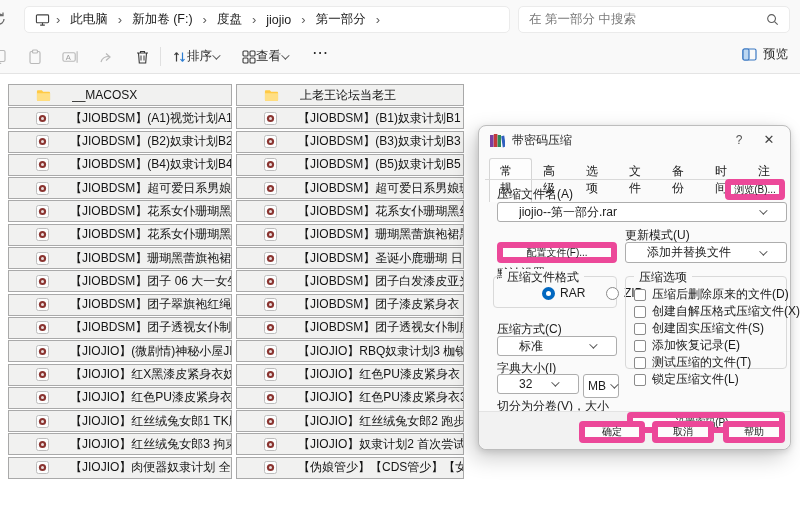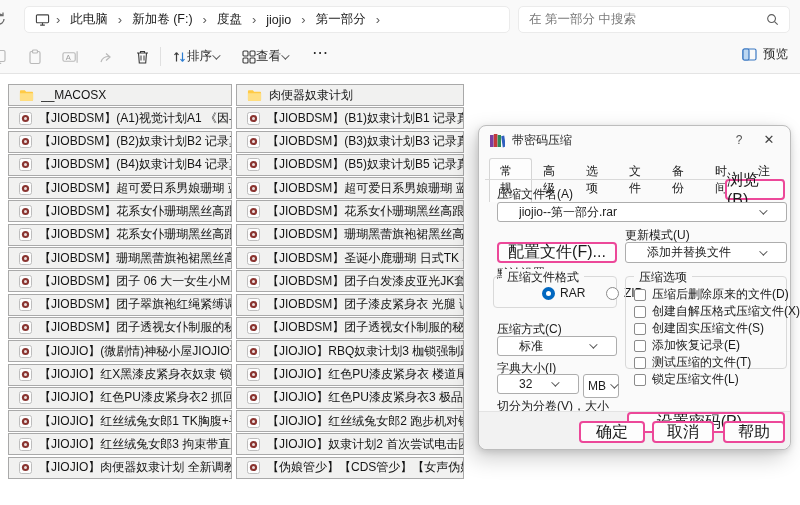--- a/index.html
+++ b/index.html
@@ -28,39 +28,39 @@
   .chev-small { width:6px; height:6px; border-right:1.2px solid #5a5a5a; border-bottom:1.2px solid #5a5a5a;
     transform:rotate(45deg) translateY(-2px); display:inline-block; }
   .more-dots { position:absolute; top:4px; left:312px; font-size:16px; color:#2b2b2b; letter-spacing:1px; }
   .preview-group { position:absolute; top:7px; right:12px; display:flex; align-items:center; gap:6px; font-size:12.5px; color:#2b2b2b; }
 
   
   .file-col { position:absolute; top:84px; }
   .file-col.c0 { left:8px;  width:224px; }
   .file-col.c1 { left:236px; width:228px; }
   .file-row { height:22px; margin-bottom:1.3px; background:#f1f1f0; border:1px solid #a9a9a9;
-    display:flex; align-items:center; padding-left:10px; gap:7px; font-size:12px; color:#141414;
+    display:flex; align-items:center; padding-left:27px; gap:21px; font-size:12px; color:#141414;
     white-space:nowrap; overflow:hidden; }
   .file-row .ric { flex:0 0 auto; display:flex; }
   .file-row .fname { overflow:hidden; white-space:nowrap; }
 
   
   .dialog { position:absolute; left:478px; top:125px; width:313px; height:325px; background:#fafafa;
     border:1px solid #bdbdbd; border-radius:8px;
     box-shadow:-6px 8px 22px rgba(0,0,0,0.20), 0 2px 6px rgba(0,0,0,0.12); font-size:12px; color:#1b1b1b; }
   .dlg-titlebar { position:absolute; top:0; left:0; right:0; height:28px; display:flex; align-items:center; padding:0 10px; gap:7px; }
   .dlg-title { font-size:12px; color:#2a2a2a; }
   .dlg-help-btn { position:absolute; right:42px; top:5px; width:18px; height:18px; text-align:center; color:#555; font-size:12px; line-height:18px; }
   .dlg-close-btn { position:absolute; right:12px; top:5px; width:18px; height:18px; text-align:center; color:#444; font-size:13px; line-height:18px; }
   .dlg-tabs { position:absolute; top:31px; left:10px; display:flex; }
   .dlg-tab { padding:4px 10px 5px 10px; font-size:12px; color:#1b1b1b; border:1px solid transparent; border-bottom:none; position:relative; top:1px; }
   .dlg-tab.active { background:#fdfdfd; border-color:#d5d5d5; border-radius:3px 3px 0 0; }
   .dlg-tabline { position:absolute; top:53px; left:6px; right:6px; height:1px; background:#d9d9d9; }
   .dlg-label { position:absolute; font-size:12px; color:#1b1b1b; white-space:nowrap; }
-  .btn { position:absolute; background:#fdfdfd; border:2px solid #ec4899; border-radius:4px; font-size:16px;
+  .btn { position:absolute; background:#fdfdfd; border:6px solid #ec4899; border-radius:4px; font-size:10px;
     color:#1b1b1b; display:flex; align-items:center; justify-content:center; }
   .combo { position:absolute; background:#fff; border:1px solid #adadad; border-radius:3px; font-size:12px;
     display:flex; align-items:center; justify-content:space-between; padding:0 21px; color:#1b1b1b; }
   .combo .cchev { width:6px; height:6px; border-right:1.3px solid #555; border-bottom:1.3px solid #555;
     transform:rotate(45deg) translateY(-2px); flex:0 0 auto; margin-left:4px; }
   .group { position:absolute; border:1px solid #d9d9d9; border-radius:4px; }
   .group-label { position:absolute; top:-8px; left:8px; background:#fafafa; padding:0 5px; font-size:12px; white-space:nowrap; }
   .radio-row { position:absolute; display:flex; align-items:center; gap:5px; font-size:12px;padding-left:40px; }
   .radio { width:13px; height:13px; border-radius:50%; border:1px solid #8a8a8a; background:#fff; }
   .radio.checked { border:4px solid #0067c0; }
@@ -343,21 +343,21 @@
     </div>
   </div>
 <div class="file-col c1" id="col1">
     <div class="file-row">
       <span class="ric">
         <svg width="15" height="13" viewBox="0 0 16 13">
           <path d="M1 2.2C1 1.5 1.5 1 2.2 1h4l1.4 1.6h6.2c.7 0 1.2.5 1.2 1.2V11c0 .7-.5 1.2-1.2 1.2H2.2C1.5 12.2 1 11.7 1 11z" fill="#ffca45"></path>
           <path d="M1 4h14v7c0 .7-.5 1.2-1.2 1.2H2.2C1.5 12.2 1 11.7 1 11z" fill="#ffdf84"></path>
         </svg>
       </span>
-      <span class="fname">肉便器奴隶计划</span>
+      <span class="fname">上老王论坛当老王</span>
     </div>
     <div class="file-row">
       <span class="ric">
         <svg width="13" height="13" viewBox="0 0 13 13">
           <rect x="0.5" y="0.5" width="12" height="12" rx="2" fill="#fdfdfd" stroke="#bdbdbd"></rect>
           <circle cx="6.5" cy="6.5" r="3.6" fill="#8a3430"></circle>
           <circle cx="6.5" cy="6.5" r="1.5" fill="#e9dddc"></circle>
         </svg>
       </span>
       <span class="fname">【JIOBDSM】(B1)奴隶计划B1 记录真实SM...</span>

